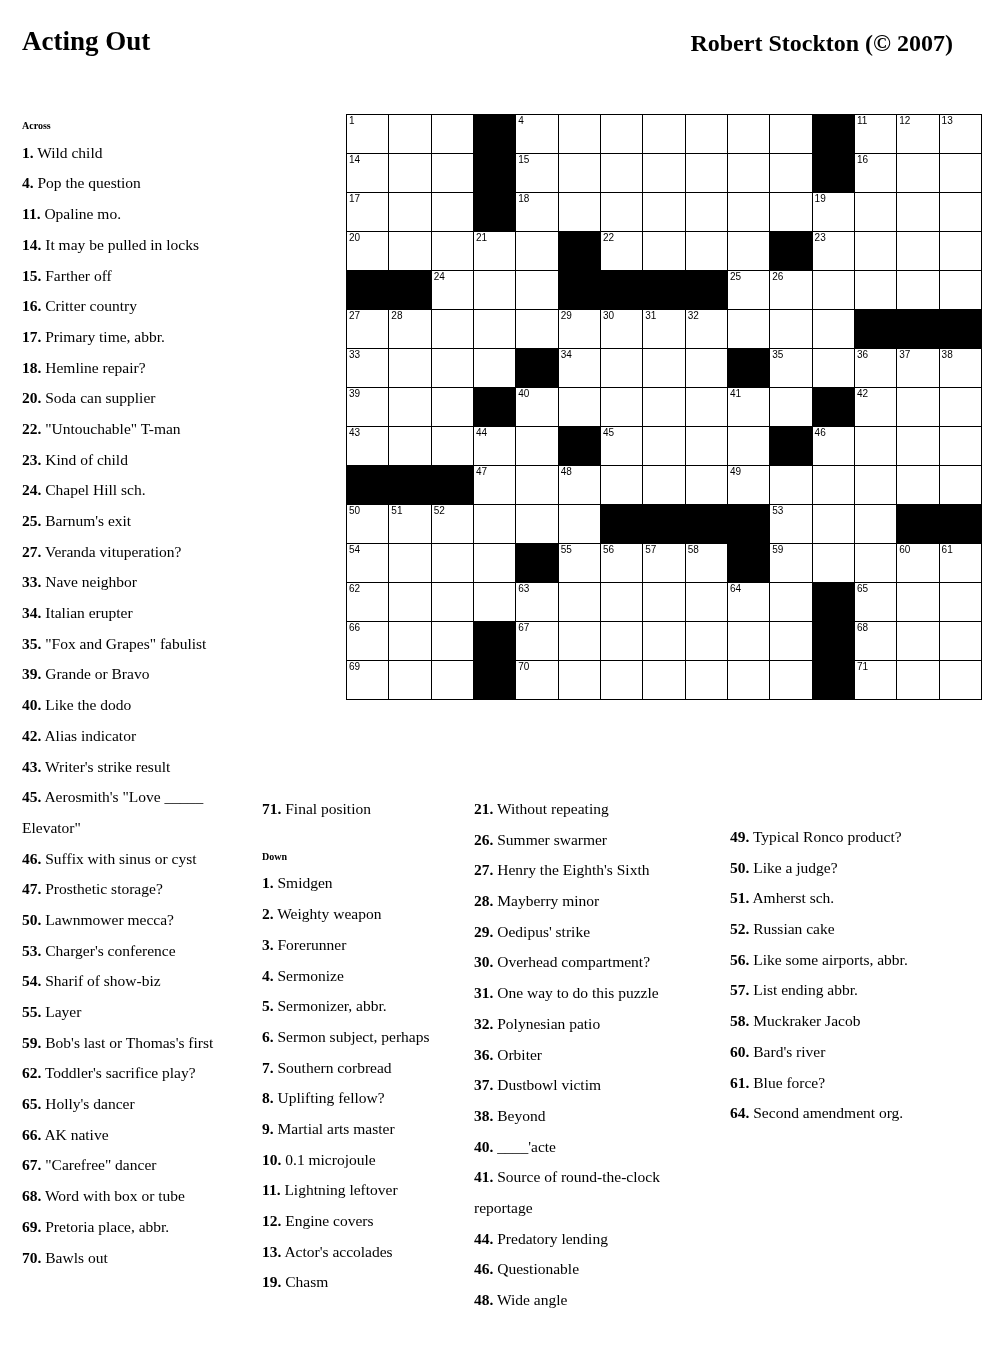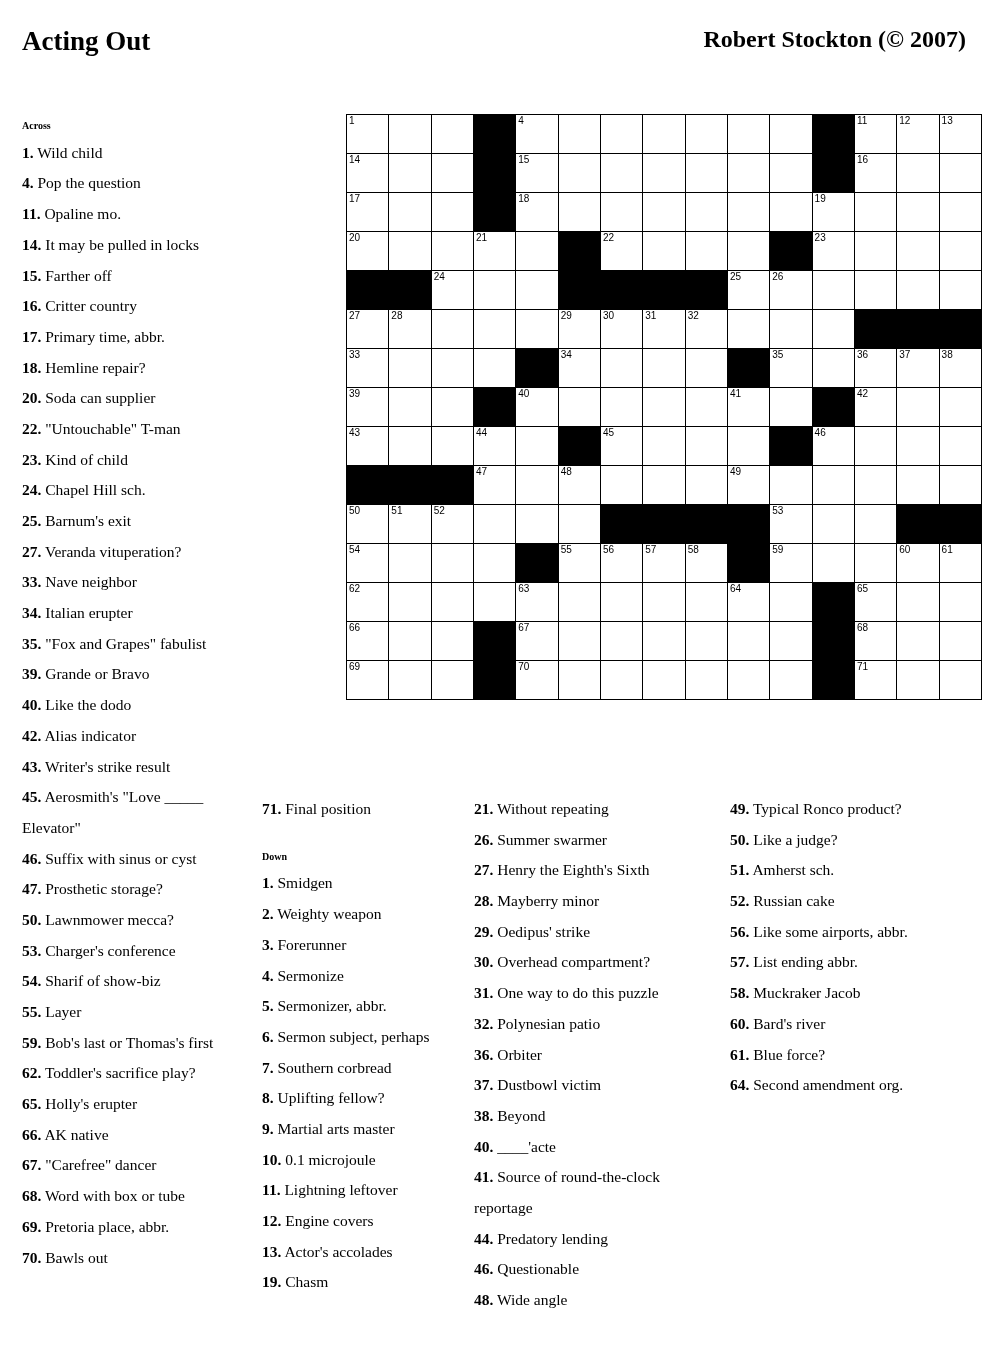--- a/index.html
+++ b/index.html
@@ -19,24 +19,24 @@
     position: relative;
     width: 982px;
     height: 1360px;
     padding: 0;
   }
   
   .header {
     position: absolute;
     top: 26px;
     left: 22px;
-    right: 16px;
+    right: 29px;
     display: flex;
     justify-content: space-between;
-    align-items: flex-start;
+    align-items: flex-end;
   }
   .puzzle-title {
     font-size: 27px;
     font-weight: bold;
     letter-spacing: 0px;
   }
   .puzzle-author {
     font-size: 24px;
     font-weight: bold;
   }
@@ -79,21 +79,21 @@
     width: 940px;
   }
   .col {
     position: absolute;
     font-size: 15.5px;
     line-height: 1.98;
   }
   .col-across-1 { left: 0px; top: 0px; width: 240px; }
   .col-across-2 { left: 240px; top: 678px; width: 215px; }
   .col-down-1   { left: 452px; top: 678px; width: 232px; }
-  .col-down-2   { left: 708px; top: 678px; width: 232px; }
+  .col-down-2   { left: 708px; top: 706px; width: 232px; }
 
   .section-head {
     font-weight: bold;
     font-size: 10px;
     margin-bottom: 2px;
   }
   .clue {
     margin: 0;
     padding: 0;
     text-indent: 0;
@@ -529,21 +529,21 @@
           <p class="clue"><b>43.</b><span> Writer's strike result</span></p>
           <p class="clue"><b>45.</b><span> Aerosmith's "Love _____ Elevator"</span></p>
           <p class="clue"><b>46.</b><span> Suffix with sinus or cyst</span></p>
           <p class="clue"><b>47.</b><span> Prosthetic storage?</span></p>
           <p class="clue"><b>50.</b><span> Lawnmower mecca?</span></p>
           <p class="clue"><b>53.</b><span> Charger's conference</span></p>
           <p class="clue"><b>54.</b><span> Sharif of show-biz</span></p>
           <p class="clue"><b>55.</b><span> Layer</span></p>
           <p class="clue"><b>59.</b><span> Bob's last or Thomas's first</span></p>
           <p class="clue"><b>62.</b><span> Toddler's sacrifice play?</span></p>
-          <p class="clue"><b>65.</b><span> Holly's erupter</span></p>
+          <p class="clue"><b>65.</b><span> Holly's dancer</span></p>
           <p class="clue"><b>66.</b><span> AK native</span></p>
           <p class="clue"><b>67.</b><span> "Carefree" dancer</span></p>
           <p class="clue"><b>68.</b><span> Word with box or tube</span></p>
           <p class="clue"><b>69.</b><span> Pretoria place, abbr.</span></p>
           <p class="clue"><b>70.</b><span> Bawls out</span></p>
         </div>
     </div>
 
     <div class="col col-across-2">
       <div id="across-col-2">

